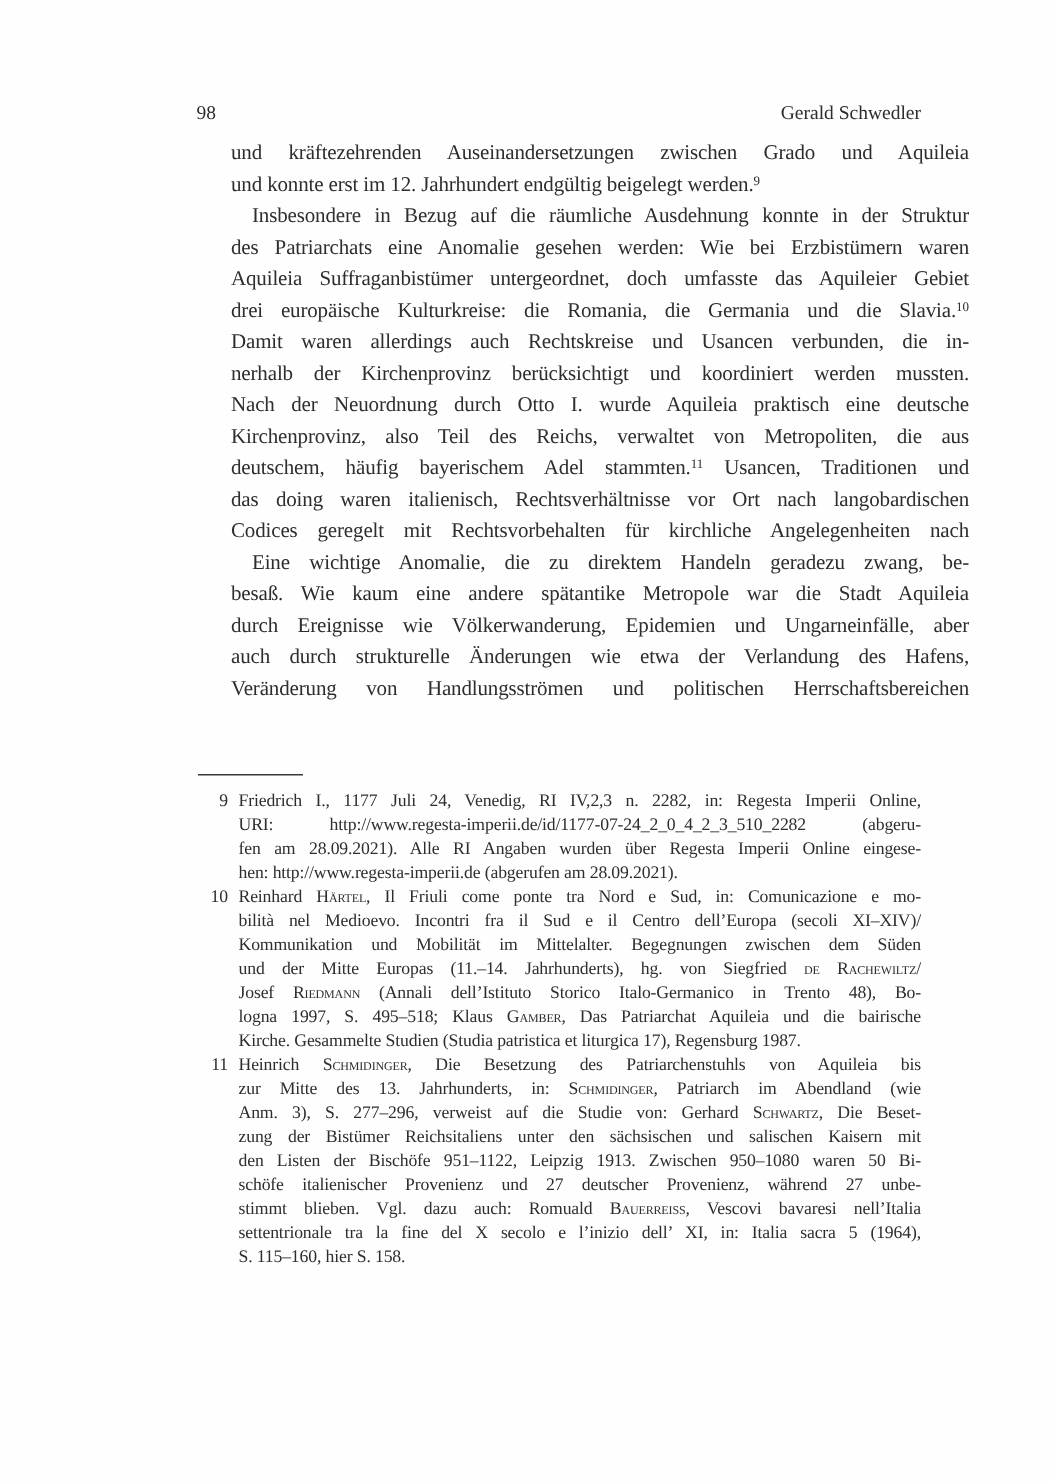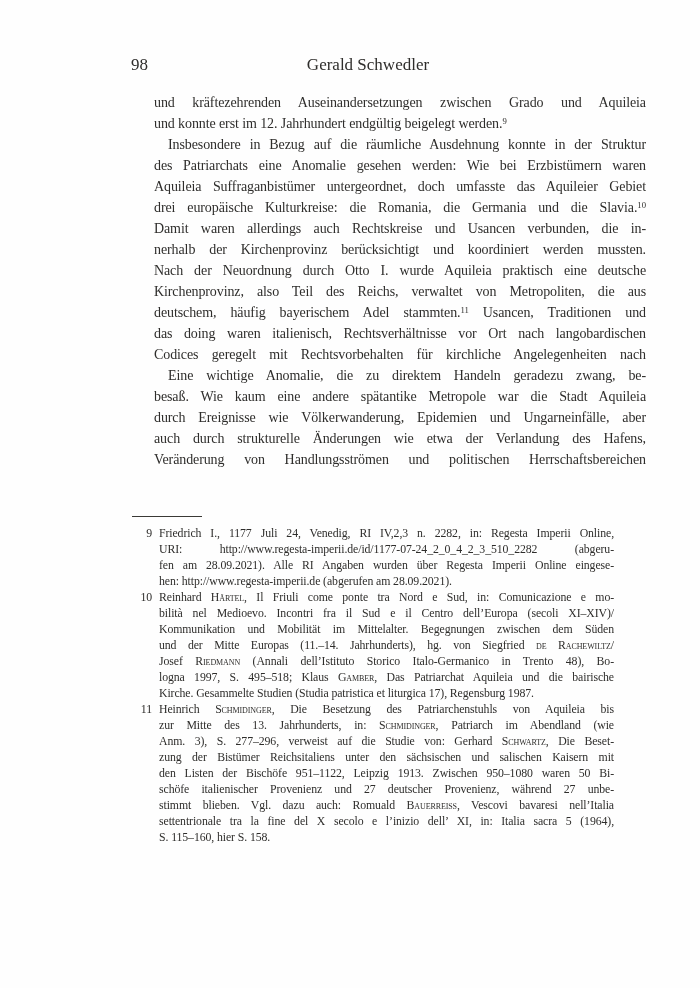--- a/index.html
+++ b/index.html
@@ -10,29 +10,29 @@
   }
   .page {
     position: relative;
     width: 700px; height: 988px;
     background: #fefefe;
     color: #2e2d2b;
     overflow: hidden;
   }
   .header-row {
     position: absolute;
-    left: 122px; top: 56px; width: 492px;
-    font-size: 17px;
+    left: 122px; top: 66px; width: 492px;
+    font-size: 13px;
     line-height: 18px;
   }
   .page-number {
     position: absolute; left: 9px; top: 0;
   }
   .running-header {
-    text-align: center;
+    text-align: right;
   }
   .main-text {
     position: absolute;
     left: 122px; top: 92px; width: 492px;
     font-size: 14px;
     letter-spacing: -0.1px;
     margin-left: 32px;
   }
   .m-line {
     line-height: 21px; height: 21px;

